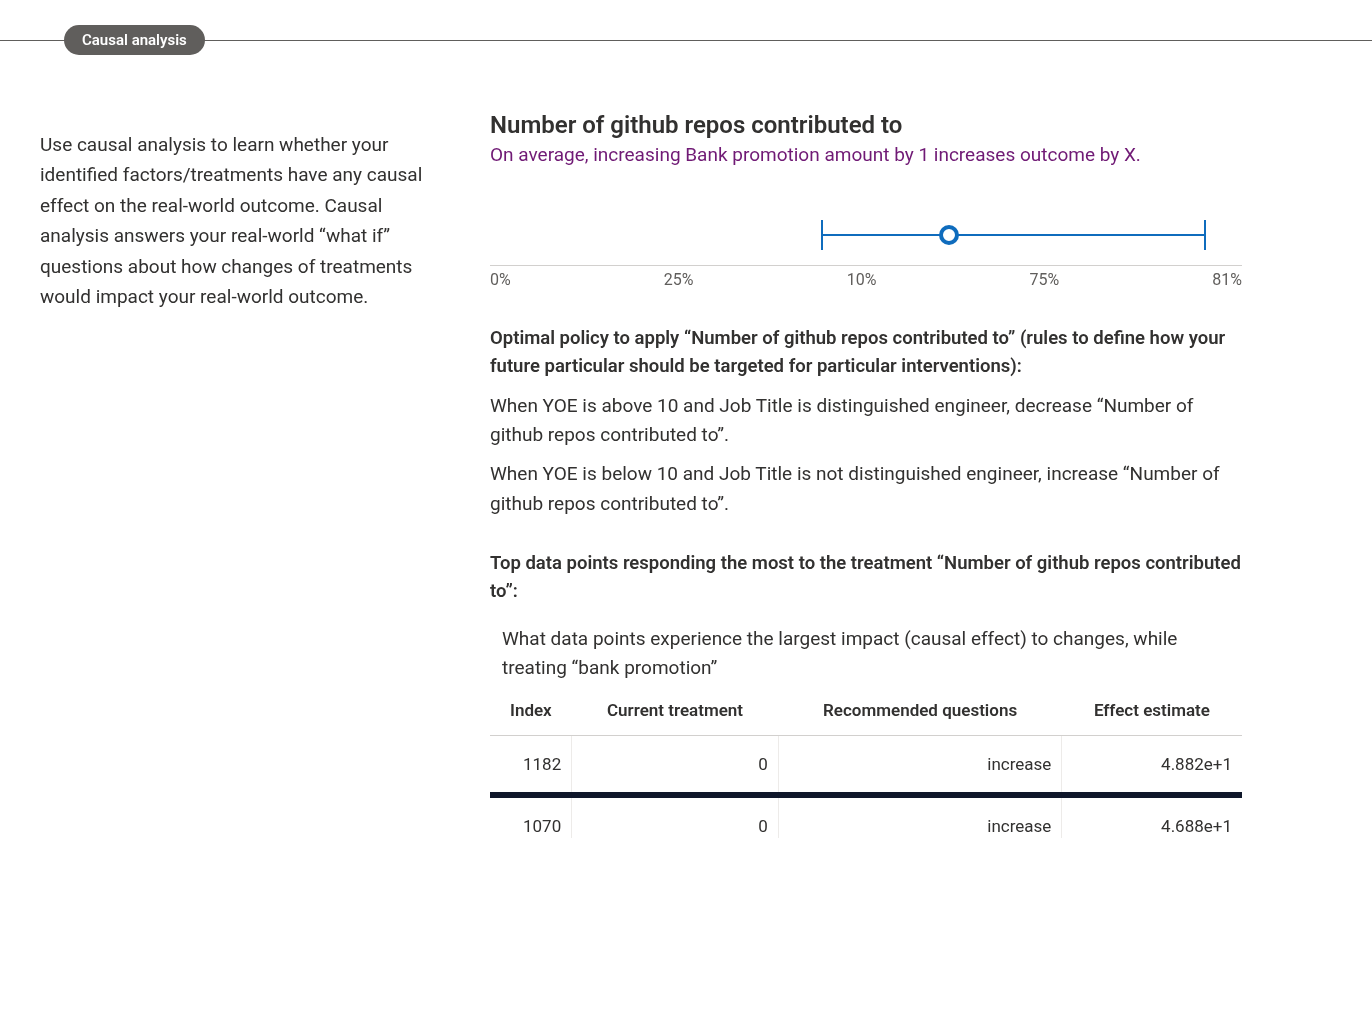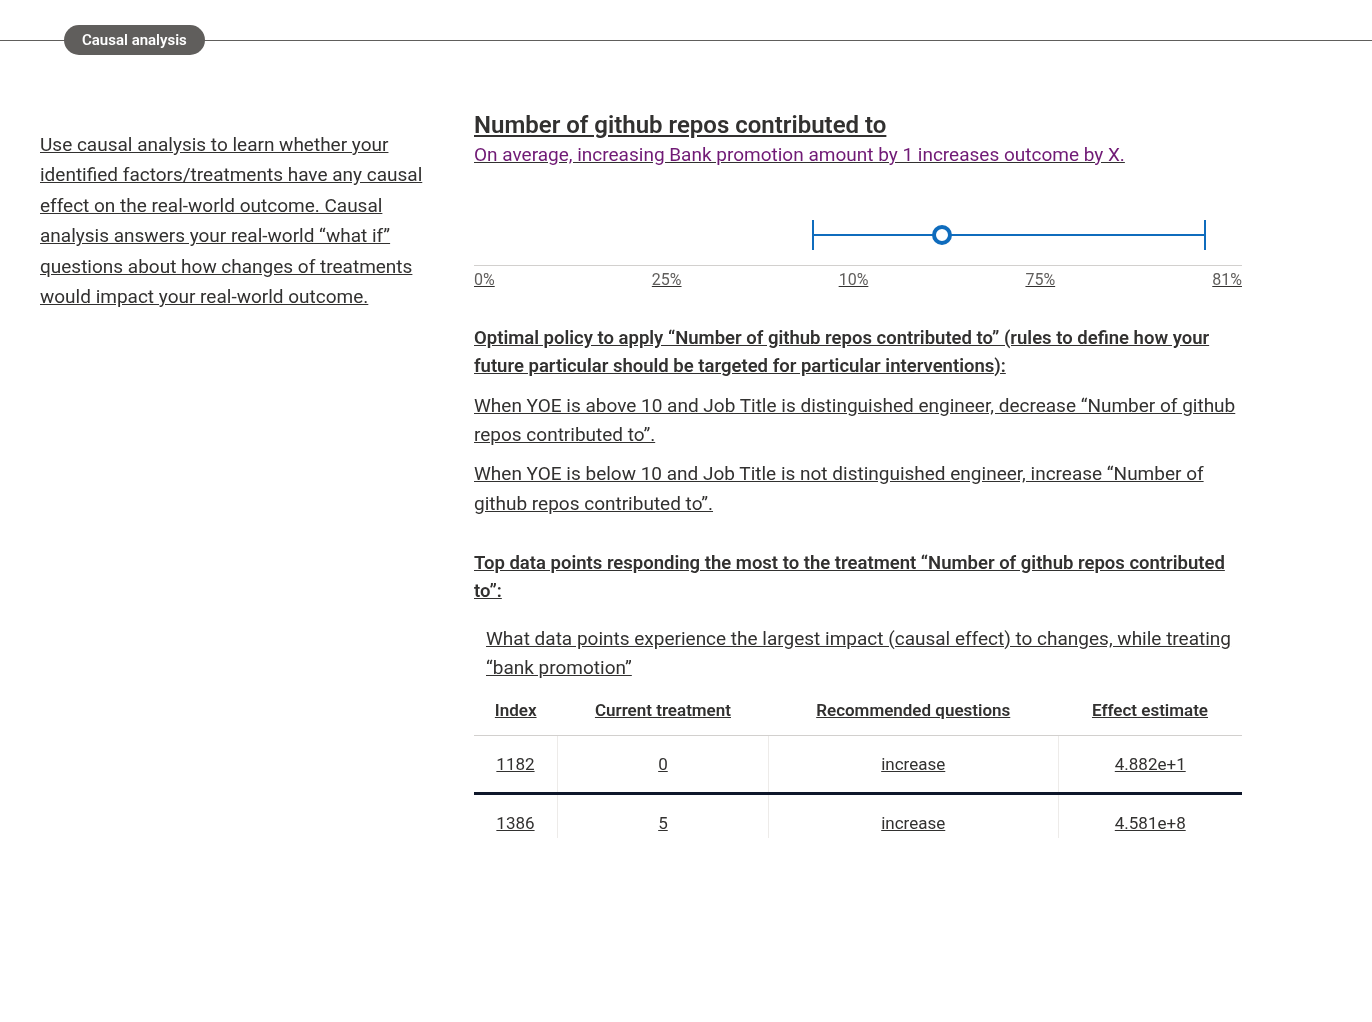--- a/index.html
+++ b/index.html
@@ -9,21 +9,20 @@
     font-family: "Segoe UI", -apple-system, BlinkMacSystemFont, Roboto, "Helvetica Neue", Arial, sans-serif;
     color: #323130;
     background: #fff;
     font-size: 16px;
   }
   .page {
     width: 1372px;
     height: 838px;
     position: relative;
     padding-top: 30px;
-    text-decoration: underline;
   }
   .header-line {
     position: relative;
     height: 1px;
     background: #605e5c;
     margin-top: 10px;
   }
   .pill {
     position: absolute;
     left: 64px;
@@ -32,21 +31,21 @@
     color: #fff;
     font-weight: 600;
     font-size: 15px;
     padding: 6px 18px;
     border-radius: 16px;
     line-height: 1.2;
   }
   .content {
     display: flex;
     padding: 70px 40px 0 40px;
-    gap: 44px;
+    gap: 60px;
   }
   .left-col {
     width: 390px;
     flex-shrink: 0;
   }
   .intro {
     font-size: 19px;
     line-height: 1.6;
     color: #323130;
   }
@@ -124,23 +123,23 @@
   }
   table.data-table th {
     font-weight: 600;
     text-align: center;
     padding: 8px 10px 14px 10px;
     border-bottom: 1px solid #d2d0ce;
     vertical-align: bottom;
     line-height: 1.3;
   }
   table.data-table td {
-    text-align: center;
+    text-align: right;
     padding: 18px 10px;
-    border-bottom: 3px solid #0f172a;
+    border-bottom: 6px solid #0f172a;
     border-right: 1px solid #edebe9;
   }
   table.data-table td:last-child { border-right: none; }
 </style>
 </head>
 <body>
 
 <div class="page">
 
   <div class="header-line">
@@ -191,20 +190,26 @@
           </tr>
         </thead>
         <tbody id="table-body">
         <tr>
               <td>1182</td>
               <td>0</td>
               <td>increase</td>
               <td>4.882e+1</td>
             </tr>
             <tr>
+              <td>1070</td>
+              <td>0</td>
+              <td>increase</td>
+              <td>4.688e+1</td>
+            </tr>
+            <tr>
               <td>1386</td>
               <td>5</td>
               <td>increase</td>
               <td>4.581e+8</td>
             </tr>
           </tbody>
       </table>
 
     </div>
   </div>

